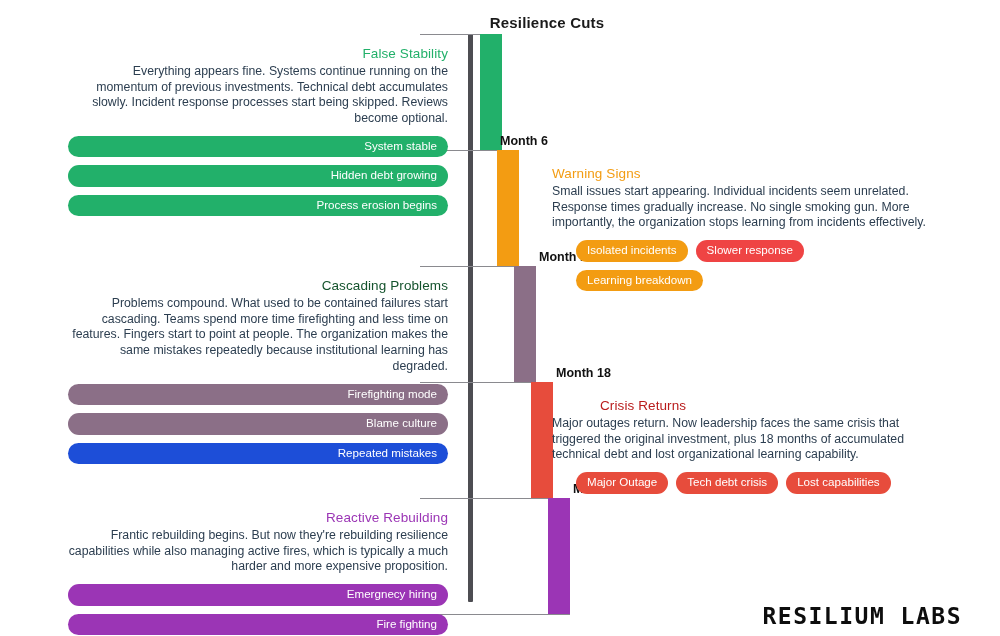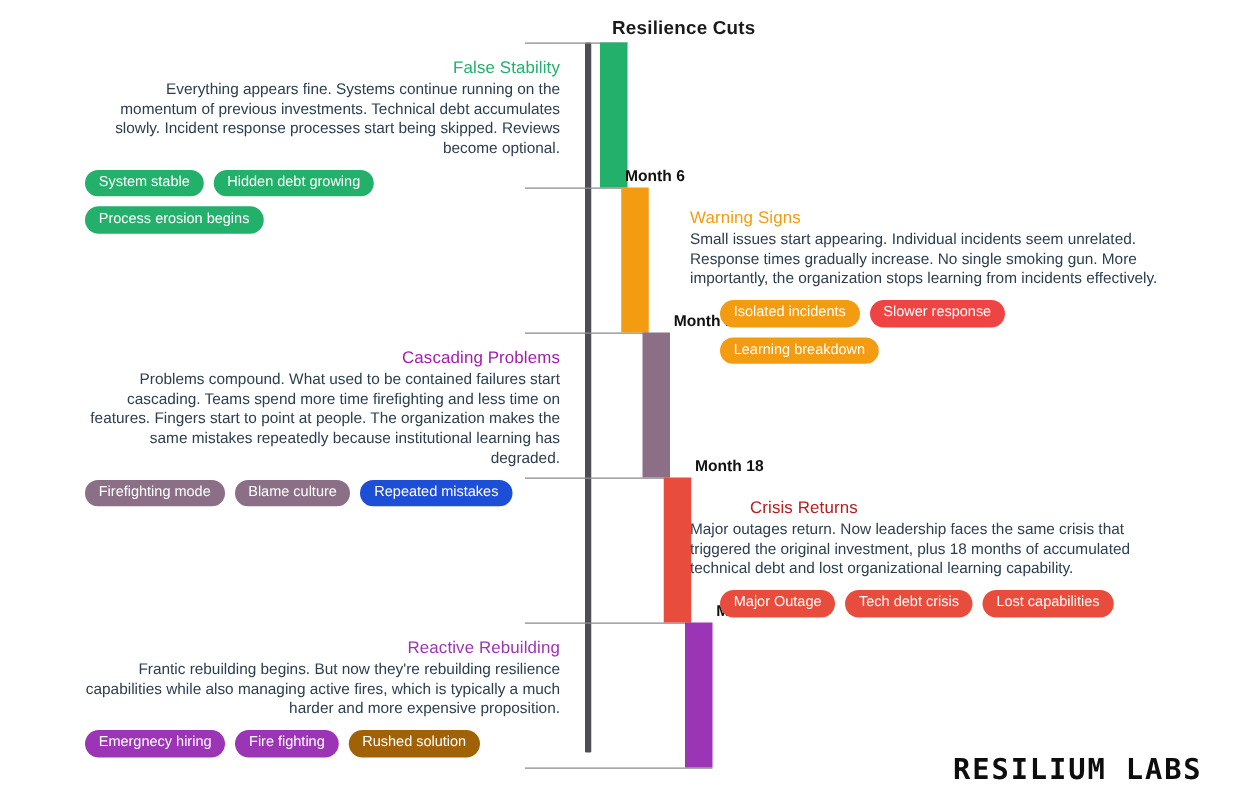--- a/index.html
+++ b/index.html
@@ -87,21 +87,21 @@
     color: #2c3e50;
     margin: 0;
   }
 
   .chips {
     margin-top: 9px;
     display: flex;
     flex-wrap: wrap;
     gap: 8px;
   }
-  .phase.left  .chips { justify-content: flex-start; }
+  .phase.left  .chips { justify-content: space-between; flex-direction: column; }
   .phase.right .chips { justify-content: flex-start; margin-left: 24px; }
 
   .chip {
     display: inline-block;
     padding: 3px 11px 4px 11px;
     border-radius: 11px;
     font-size: 11.6px;
     color: #ffffff;
     white-space: nowrap;
     line-height: 1.25;
@@ -162,21 +162,21 @@
       <div class="phase right" style="left: 552px; top: 166px;">
         <div class="phase-title" style="color: rgb(243, 156, 18);">Warning Signs</div>
         <p class="phase-desc">Small issues start appearing. Individual incidents seem unrelated. Response times gradually increase. No single smoking gun. More importantly, the organization stops learning from incidents effectively.</p>
         <div class="chips">
           <span class="chip" style="background: rgb(243, 156, 18);">Isolated incidents</span>
           <span class="chip" style="background: #ef4444;">Slower response</span>
           <span class="chip" style="background: rgb(243, 156, 18);">Learning breakdown</span>
         </div>
       </div>
       <div class="phase left" style="left: 68px; top: 278px;">
-        <div class="phase-title" style="color: #a21caf;">Cascading Problems</div>
+        <div class="phase-title" style="color: #14532d;">Cascading Problems</div>
         <p class="phase-desc">Problems compound. What used to be contained failures start cascading. Teams spend more time firefighting and less time on features. Fingers start to point at people. The organization makes the same mistakes repeatedly because institutional learning has degraded.</p>
         <div class="chips">
           <span class="chip" style="background: rgb(139, 111, 135);">Firefighting mode</span>
           <span class="chip" style="background: rgb(139, 111, 135);">Blame culture</span>
           <span class="chip" style="background: #1d4ed8;">Repeated mistakes</span>
         </div>
       </div>
       <div class="phase right" style="left: 552px; top: 398px;">
         <div class="phase-title" style="color: #b91c1c; margin-left: 48px;">Crisis Returns</div>
         <p class="phase-desc">Major outages return. Now leadership faces the same crisis that triggered the original investment, plus 18 months of accumulated technical debt and lost organizational learning capability.</p>

